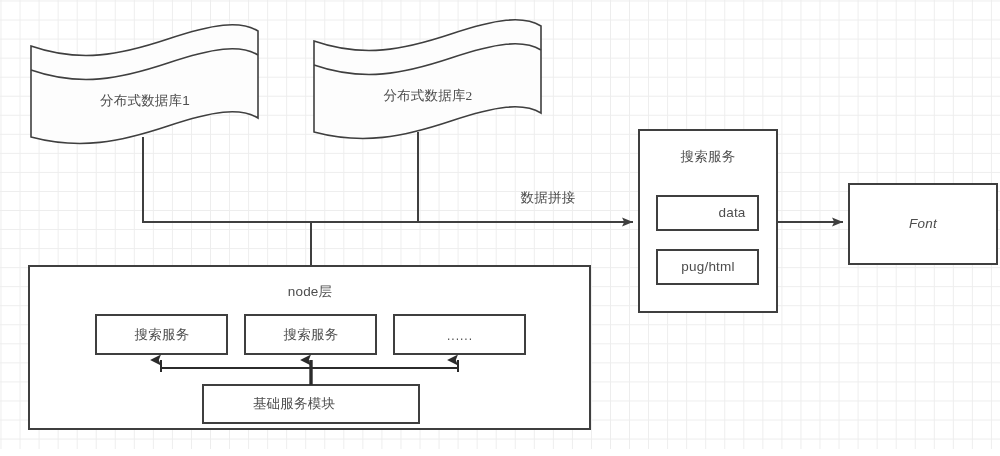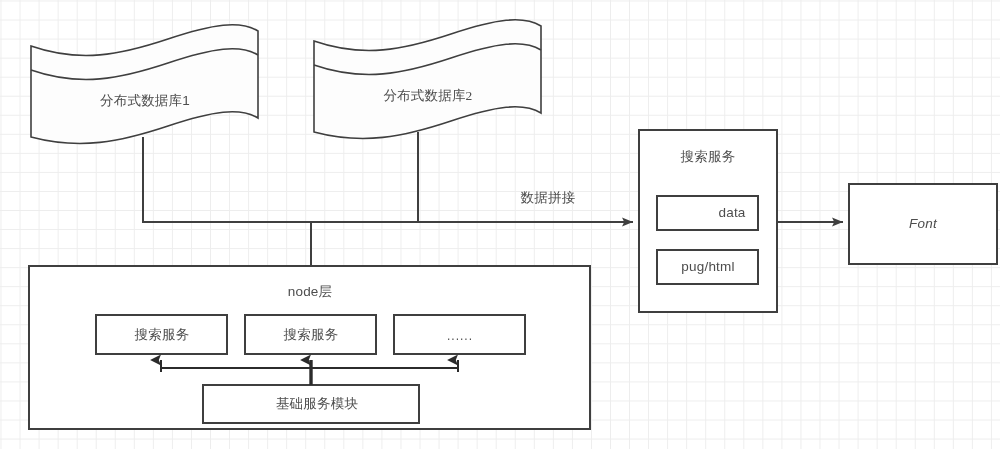--- a/index.html
+++ b/index.html
@@ -129,21 +129,21 @@
   <div class="lbl lbl-center" style="left:923px; top:224px;font-style:italic;">Font</div>
 
   <div class="lbl lbl-center" style="left:310px; top:292px;">node层</div>
 
   <div class="lbl lbl-center" style="left:162px; top:335px;">搜索服务</div>
 
   <div class="lbl lbl-center" style="left:311px; top:335px;">搜索服务</div>
 
   <div class="lbl lbl-center" style="left:460px; top:336px; letter-spacing:1px; font-size:12px;">......</div>
 
-  <div class="lbl lbl-center" style="left:317px; top:404px;">基础服务模块</div>
+  <div class="lbl lbl-center" style="left:294px; top:404px;">基础服务模块</div>
 
   <div class="box-hit" style="left:31px;  top:24px;  width:228px; height:127px;"></div>
   <div class="box-hit" style="left:314px; top:19px;  width:228px; height:127px;"></div>
   <div class="box-hit" style="left:639px; top:130px; width:138px; height:182px;"></div>
   <div class="box-hit" style="left:657px; top:196px; width:101px; height:34px;"></div>
   <div class="box-hit" style="left:657px; top:250px; width:101px; height:34px;"></div>
   <div class="box-hit" style="left:849px; top:184px; width:148px; height:80px;"></div>
   <div class="box-hit" style="left:96px;  top:315px; width:131px; height:39px;"></div>
   <div class="box-hit" style="left:245px; top:315px; width:131px; height:39px;"></div>
   <div class="box-hit" style="left:394px; top:315px; width:131px; height:39px;"></div>

